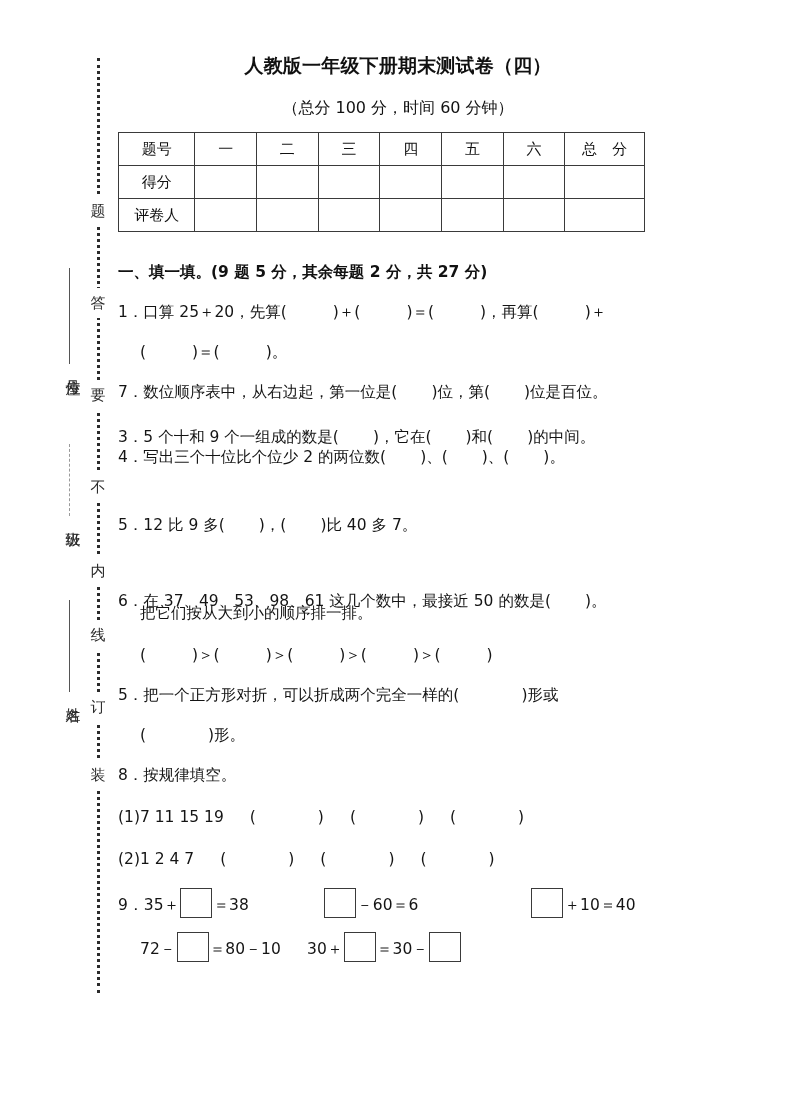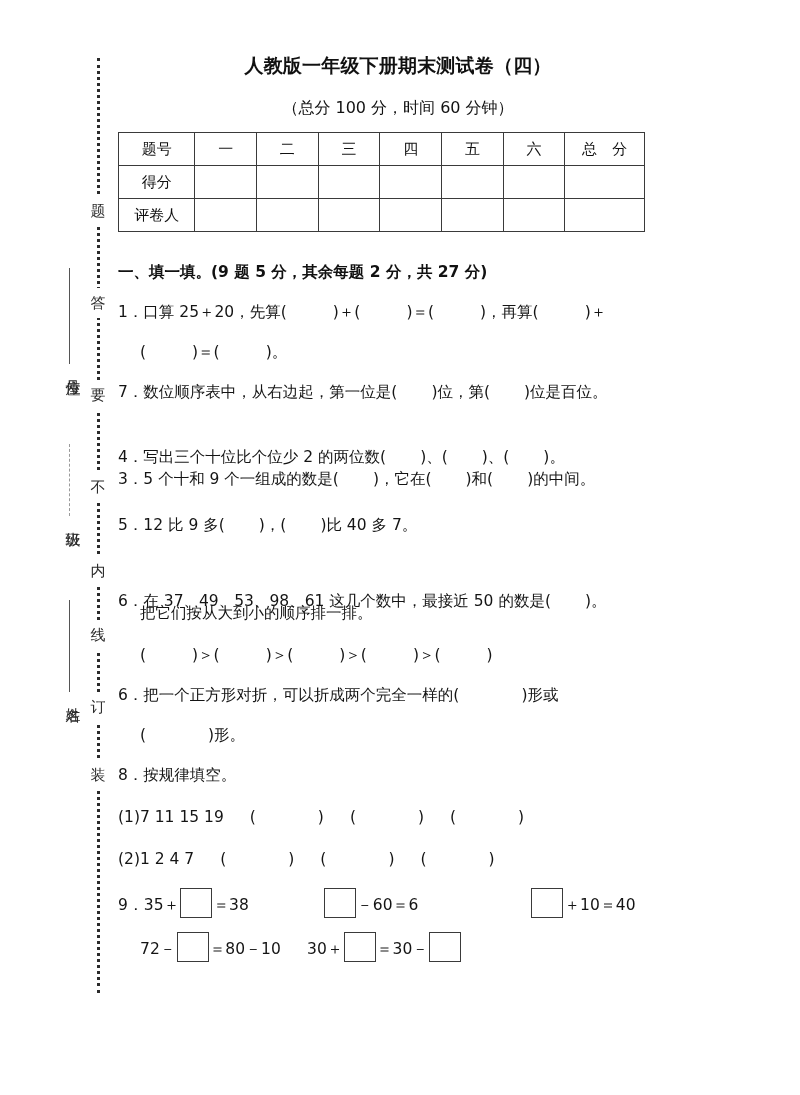--- a/index.html
+++ b/index.html
@@ -232,42 +232,42 @@
     <span>1．口算 25＋20，先算(</span><span class="blank-m"></span><span>)＋(</span><span class="blank-m"></span><span>)＝(</span><span class="blank-m"></span><span>)，再算(</span><span class="blank-m"></span><span>)＋</span>
   </div>
   <div class="q indent" style="top:345px; left:0;">
     <span>(</span><span class="blank-m"></span><span>)＝(</span><span class="blank-m"></span><span>)。</span>
   </div>
 
   <div class="q" style="top:385px; left:0;">
     <span>7．数位顺序表中，从右边起，第一位是(</span><span class="blank-s"></span><span>)位，第(</span><span class="blank-s"></span><span>)位是百位。</span>
   </div>
 
-  <div class="q" style="top:430px; left:0;margin-top:42px;">
+  <div class="q" style="top:430px; left:0;">
     <span>3．5 个十和 9 个一组成的数是(</span><span class="blank-s"></span><span>)，它在(</span><span class="blank-s"></span><span>)和(</span><span class="blank-s"></span><span>)的中间。</span>
   </div>
 
   <div class="q" style="top:450px; left:0;">
     <span>4．写出三个十位比个位少 2 的两位数(</span><span class="blank-s"></span><span>)、(</span><span class="blank-s"></span><span>)、(</span><span class="blank-s"></span><span>)。</span>
   </div>
 
   <div class="q" style="top:518px; left:0;">
     <span>5．12 比 9 多(</span><span class="blank-s"></span><span>)，(</span><span class="blank-s"></span><span>)比 40 多 7。</span>
   </div>
 
   <div class="q" style="top:562px; left:0;margin-top:32px;">
     <span>6．在 37、49、53、98、61 这几个数中，最接近 50 的数是(</span><span class="blank-s"></span><span>)。</span>
   </div>
   <div class="q indent" style="top:606px; left:0;text-align:center;">把它们按从大到小的顺序排一排。</div>
   <div class="q indent" style="top:648px; left:0;">
     <span>(</span><span class="blank-m"></span><span>)＞(</span><span class="blank-m"></span><span>)＞(</span><span class="blank-m"></span><span>)＞(</span><span class="blank-m"></span><span>)＞(</span><span class="blank-m"></span><span>)</span>
   </div>
 
   <div class="q" style="top:688px; left:0;">
-    <span>6．把一个正方形对折，可以折成两个完全一样的(</span><span class="blank-l"></span><span>)形或</span>
+    <span>5．把一个正方形对折，可以折成两个完全一样的(</span><span class="blank-l"></span><span>)形或</span>
   </div>
   <div class="q indent" style="top:728px; left:0;">
     <span>(</span><span class="blank-l"></span><span>)形。</span>
   </div>
 
   <div class="q" style="top:768px; left:0;">8．按规律填空。</div>
   <div class="q" style="top:810px; left:0;">
     <span>(1)</span><span>7   11   15   19</span><span class="gap-sm"></span><span>(</span><span class="blank-l"></span><span>)</span><span class="gap-sm"></span><span>(</span><span class="blank-l"></span><span>)</span><span class="gap-sm"></span><span>(</span><span class="blank-l"></span><span>)</span>
   </div>
   <div class="q" style="top:852px; left:0;">

